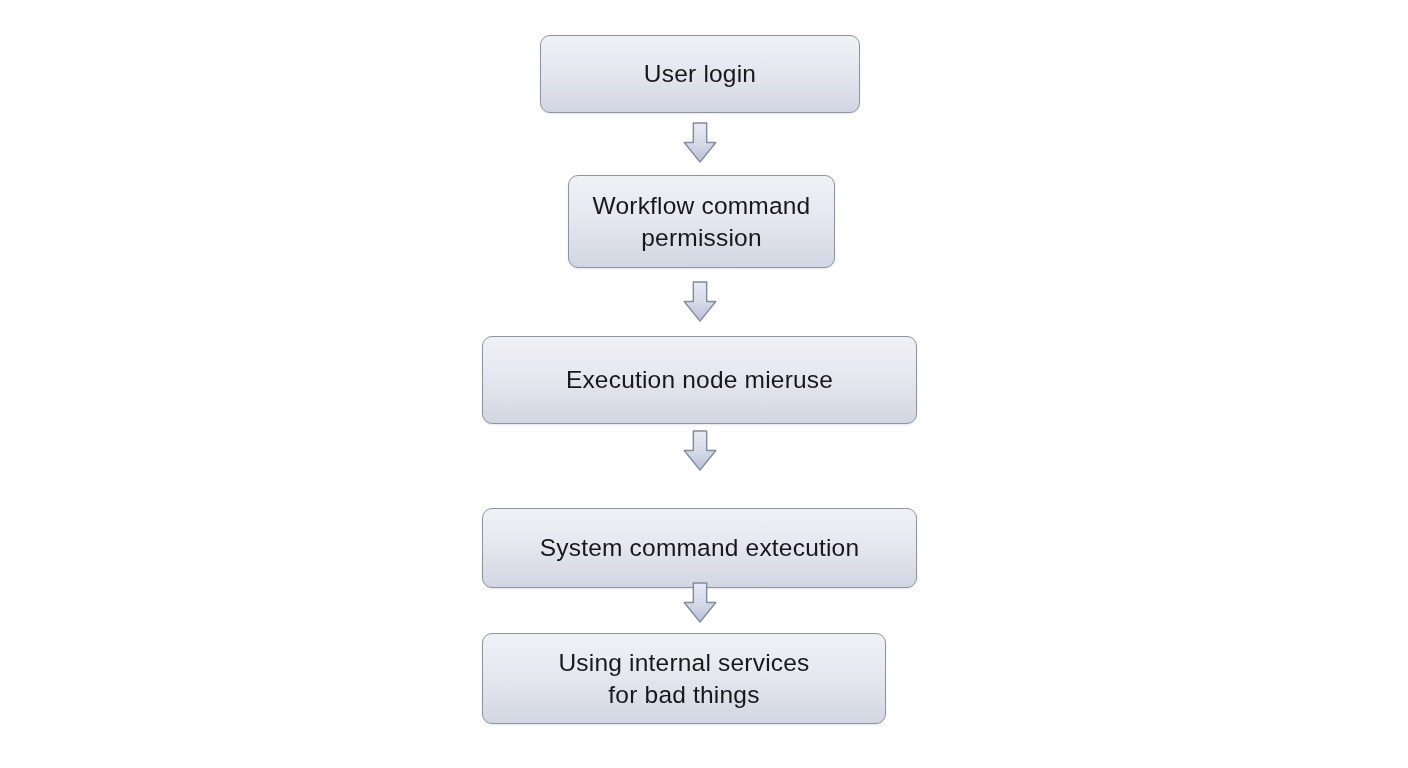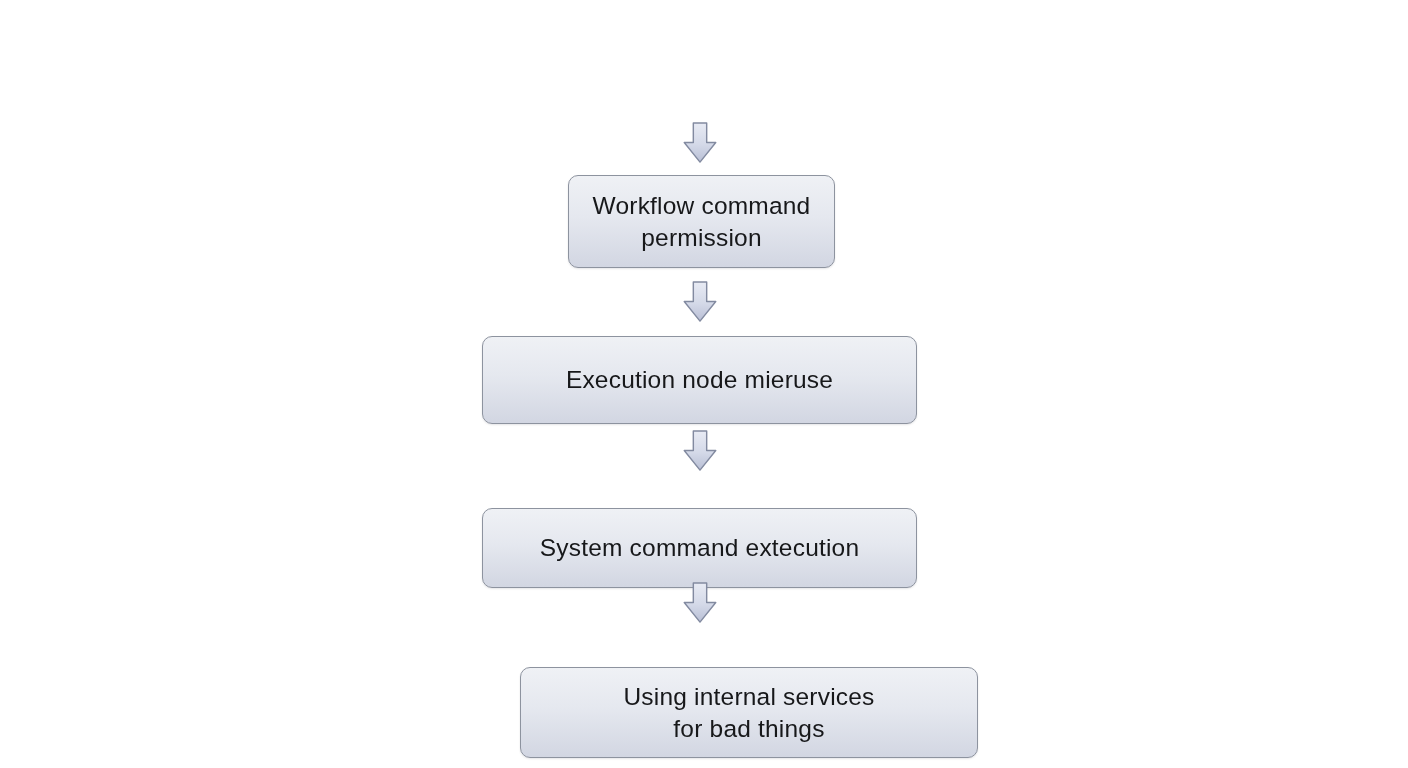--- a/index.html
+++ b/index.html
@@ -37,41 +37,44 @@
     position: absolute;
     width: 38px;
     height: 42px;
     display: block;
   }
   
   .n0 { left: 540px; top: 35px;  width: 320px; height: 78px; }
   .n1 { left: 568px; top: 175px; width: 267px; height: 93px; }
   .n2 { left: 482px; top: 336px; width: 435px; height: 88px; }
   .n3 { left: 482px; top: 488px; width: 435px; height: 80px; margin-top: 20px; }
-  .n4 { left: 482px; top: 667px; width: 458px; height: 91px; margin-left: 38px; }
+  .n4 { left: 482px; top: 633px; width: 404px; height: 91px; }
   .a0 { left: 681px; top: 122px; }
   .a1 { left: 681px; top: 281px; }
   .a2 { left: 681px; top: 430px; }
   .a3 { left: 681px; top: 582px; }
 </style>
 </head>
 <body>
 
 <div class="canvas">
 
   <svg width="0" height="0" style="position:absolute" aria-hidden="true">
     <defs>
       <linearGradient id="ag" x1="0" y1="0" x2="0" y2="1">
         <stop offset="0" stop-color="#e8ebf4"></stop>
         <stop offset="0.55" stop-color="#d4d9e8"></stop>
         <stop offset="1" stop-color="#b9bfd5"></stop>
       </linearGradient>
     </defs>
   </svg>
 
+  <div class="node n0">
+    <span class="node-label">User login</span>
+  </div>
 
   <svg class="arrow a0" viewBox="0 0 38 44">
     <path d="M12 1 H26 V21.5 H35.5 L19 42 L2.5 21.5 H12 Z" fill="url(#ag)" stroke="#828aa0" stroke-width="1.5" stroke-linejoin="round"></path>
   </svg>
 
   <div class="node n1">
     <span class="node-label">Workflow command
 permission</span>
   </div>
 

